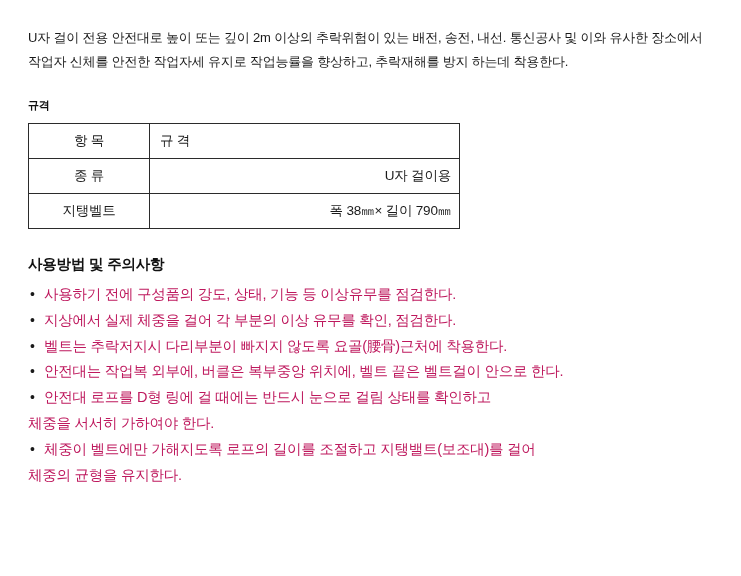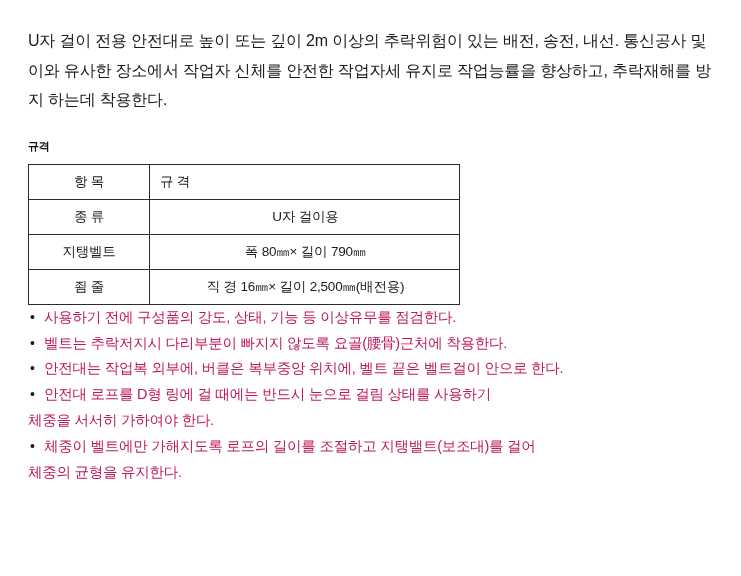--- a/index.html
+++ b/index.html
@@ -15,21 +15,21 @@
     overflow: hidden;
   }
   .page {
     position: relative;
     width: 741px;
     height: 576px;
     box-sizing: border-box;
     padding: 26px 28px 0 28px;
   }
   .intro {
-    font-size: 16px;
+    font-size: 13px;
     line-height: 1.85;
     color: #1a1a1a;
     letter-spacing: -0.2px;
   }
   .intro p {
     margin: 0;
   }
   .section-title {
     font-size: 11px;
     font-weight: bold;
@@ -50,21 +50,21 @@
     font-size: 13.5px;
     color: #1a1a1a;
     letter-spacing: -0.2px;
     padding: 2px 8px;
   }
   table.spec td.col-label {
     width: 104px;
     text-align: center;
   }
   table.spec td.col-value {
-    text-align: center;
+    text-align: right;
     padding-left: 10px;
   }
   table.spec tr.head td {
     text-align: center;
   }
   .usage-title {
     font-size: 14.5px;
     font-weight: bold;
     color: #111111;
     margin-top: 26px;
@@ -112,33 +112,31 @@
       <tr class="head">
         <td class="col-label">항 목</td>
         <td class="col-value" style="text-align:left">규 격</td>
       </tr>
       <tr>
         <td class="col-label">종 류</td>
         <td class="col-value">U자 걸이용</td>
       </tr>
       <tr>
         <td class="col-label">지탱벨트</td>
-        <td class="col-value">폭 80㎜× 길이 790㎜</td>
-      </tr>
-      <tr>
-        <td class="col-label">죔 줄</td>
-        <td class="col-value">직 경 16㎜× 길이 2,500㎜(배전용)</td>
+        <td class="col-value">폭 38㎜× 길이 790㎜</td>
       </tr>
     </tbody>
   </table>
 
+  <div class="usage-title">사용방법 및 주의사항</div>
 
   <ul class="usage">
     <li class="bulleted">사용하기 전에 구성품의 강도, 상태, 기능 등 이상유무를 점검한다.</li>
+    <li class="bulleted">지상에서 실제 체중을 걸어 각 부분의 이상 유무를 확인, 점검한다.</li>
     <li class="bulleted">벨트는 추락저지시 다리부분이 빠지지 않도록 요골(腰骨)근처에 착용한다.</li>
     <li class="bulleted">안전대는 작업복 외부에, 버클은 복부중앙 위치에, 벨트 끝은 벨트걸이 안으로 한다.</li>
-    <li class="bulleted">안전대 로프를 D형 링에 걸 때에는 반드시 눈으로 걸림 상태를 사용하기</li>
+    <li class="bulleted">안전대 로프를 D형 링에 걸 때에는 반드시 눈으로 걸림 상태를 확인하고</li>
     <li class="cont">체중을 서서히 가하여야 한다.</li>
     <li class="bulleted">체중이 벨트에만 가해지도록 로프의 길이를 조절하고 지탱밸트(보조대)를 걸어</li>
     <li class="cont">체중의 균형을 유지한다.</li>
   </ul>
 
 </div>
 
 </body></html>

